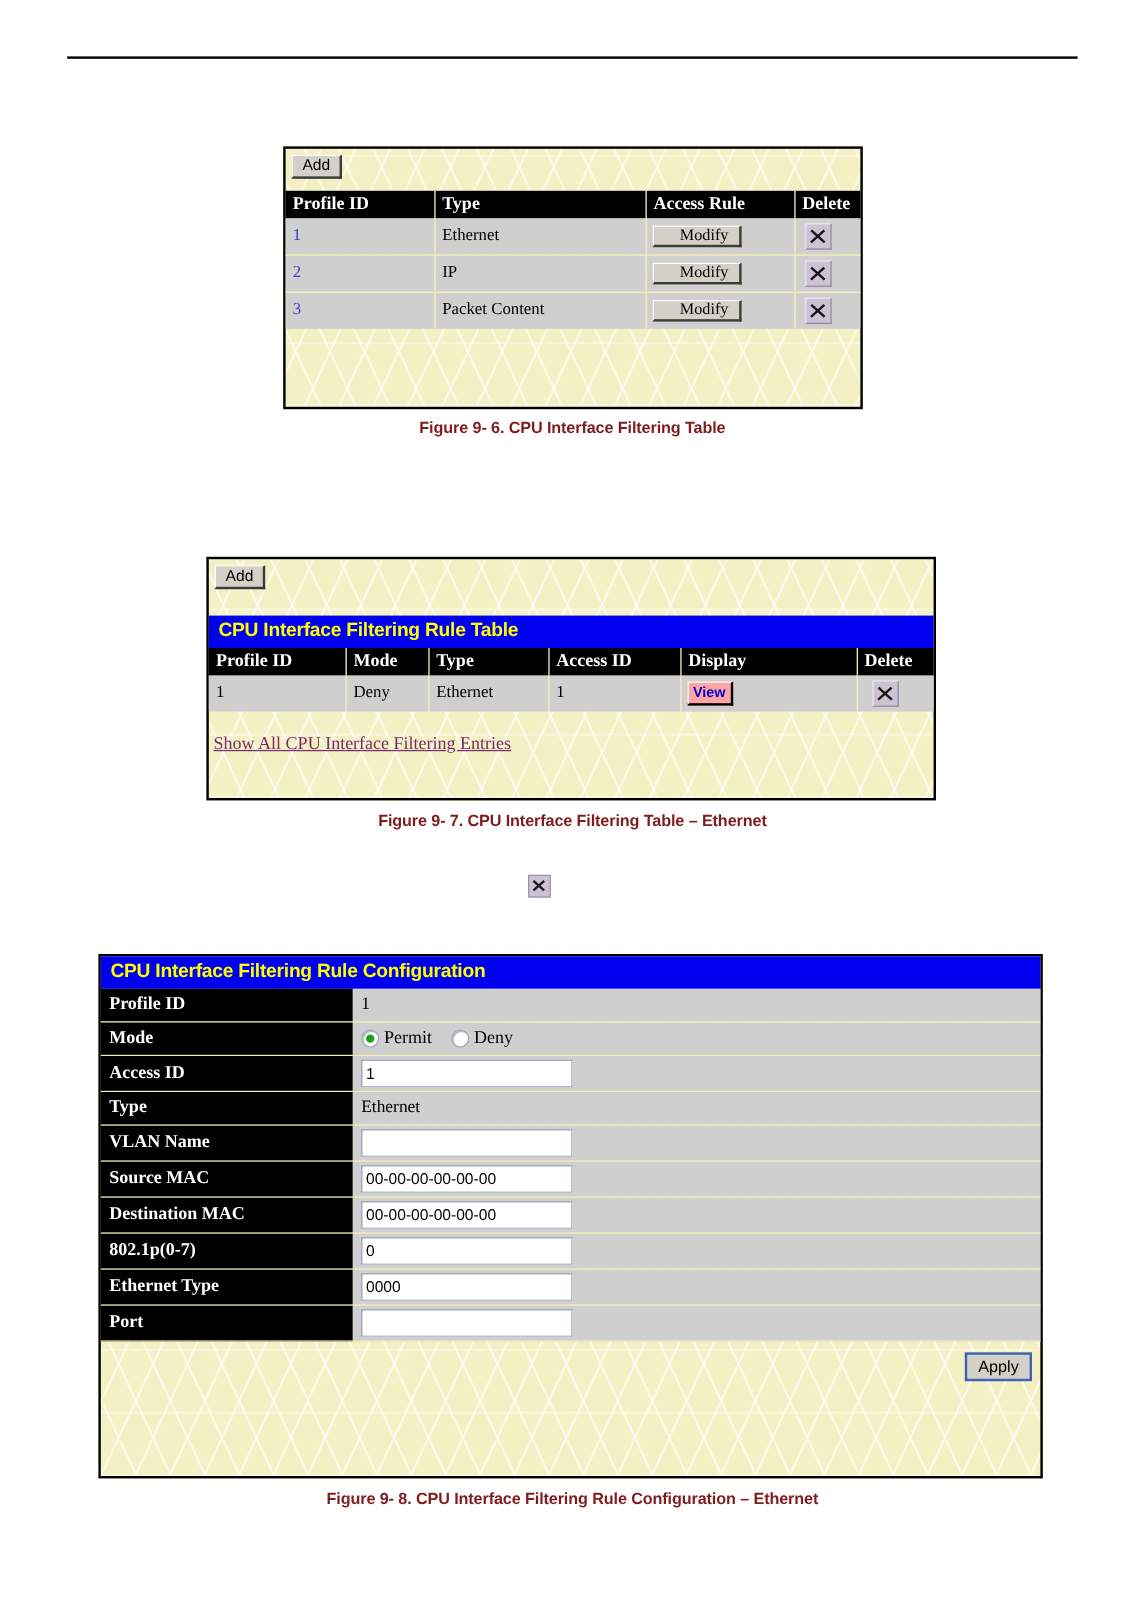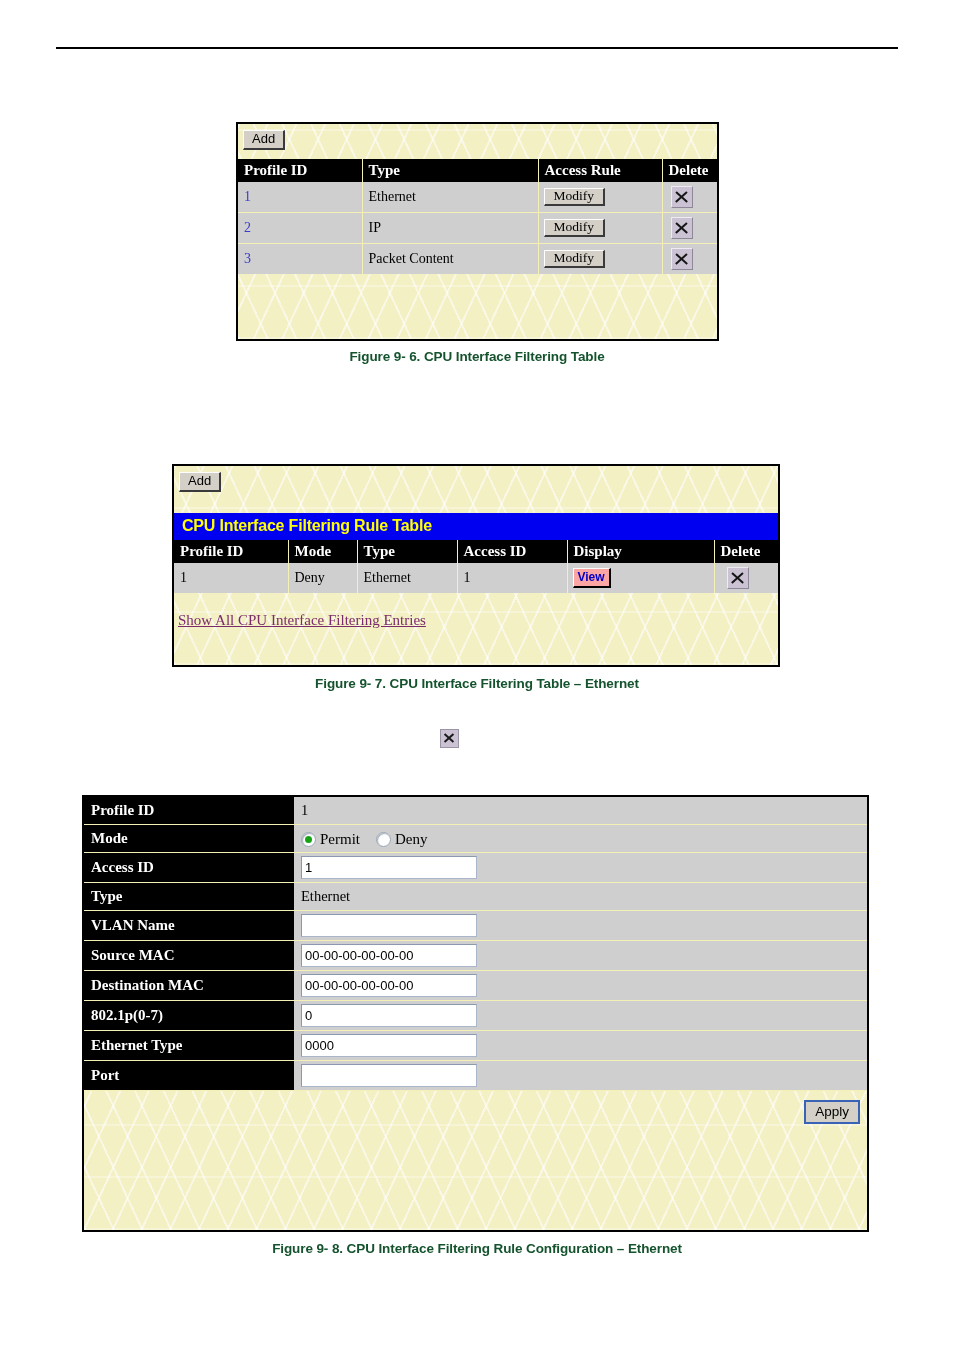--- a/index.html
+++ b/index.html
@@ -27,21 +27,21 @@
 
   
   .caption {
     position: absolute;
     width: 954px;
     left: 0;
     text-align: center;
     font-family: "Liberation Sans", sans-serif;
     font-weight: bold;
     font-size: 13.5px;
-    color: #14532d;
+    color: #7f1d1d;
     letter-spacing: -0.1px;
   }
 
   
   .panel {
     position: absolute;
     box-sizing: border-box;
     border: 2px solid #000000;
     background-color: #f3f0c4;
     background-image:
@@ -128,21 +128,21 @@
     cursor: default;
     white-space: nowrap;
   }
   .btn-add {
     padding: 1px 8px 2px 8px;
     font-size: 13px;
   }
   .btn-modify {
     font-family: "Liberation Serif", serif;
     font-size: 13.5px;
-    padding: 0px 9px 1px 9px;
+    padding: 0px 9px 1px 22px;
   }
   .btn-view {
     background: #fca5a5;
     color: #0000c8;
     font-family: "Liberation Sans", sans-serif;
     font-weight: bold;
     font-size: 12px;
     padding: 1px 4px 2px 4px;
     border-top: 1.5px solid #ffffff;
     border-left: 1.5px solid #ffffff;
@@ -418,20 +418,21 @@
     <a class="weblink link-visited" href="#">Show All CPU Interface Filtering Entries</a>
   </div>
 </div>
 
 <div class="caption" style="top:676px;">Figure 9- 7. CPU Interface Filtering Table – Ethernet</div>
 
 <div class="broken-img" style="left:440px; top:729px;"></div>
 
 <div class="panel" style="left:82px; top:795px; width:787px; height:437px;">
 
+  <div class="title-bar">CPU Interface Filtering Rule Configuration</div>
 
   <table class="cfg">
     <tbody>
       <tr>
         <td class="lbl">Profile ID</td>
         <td class="val">1</td>
       </tr>
 
       <tr>
         <td class="lbl">Mode</td>

